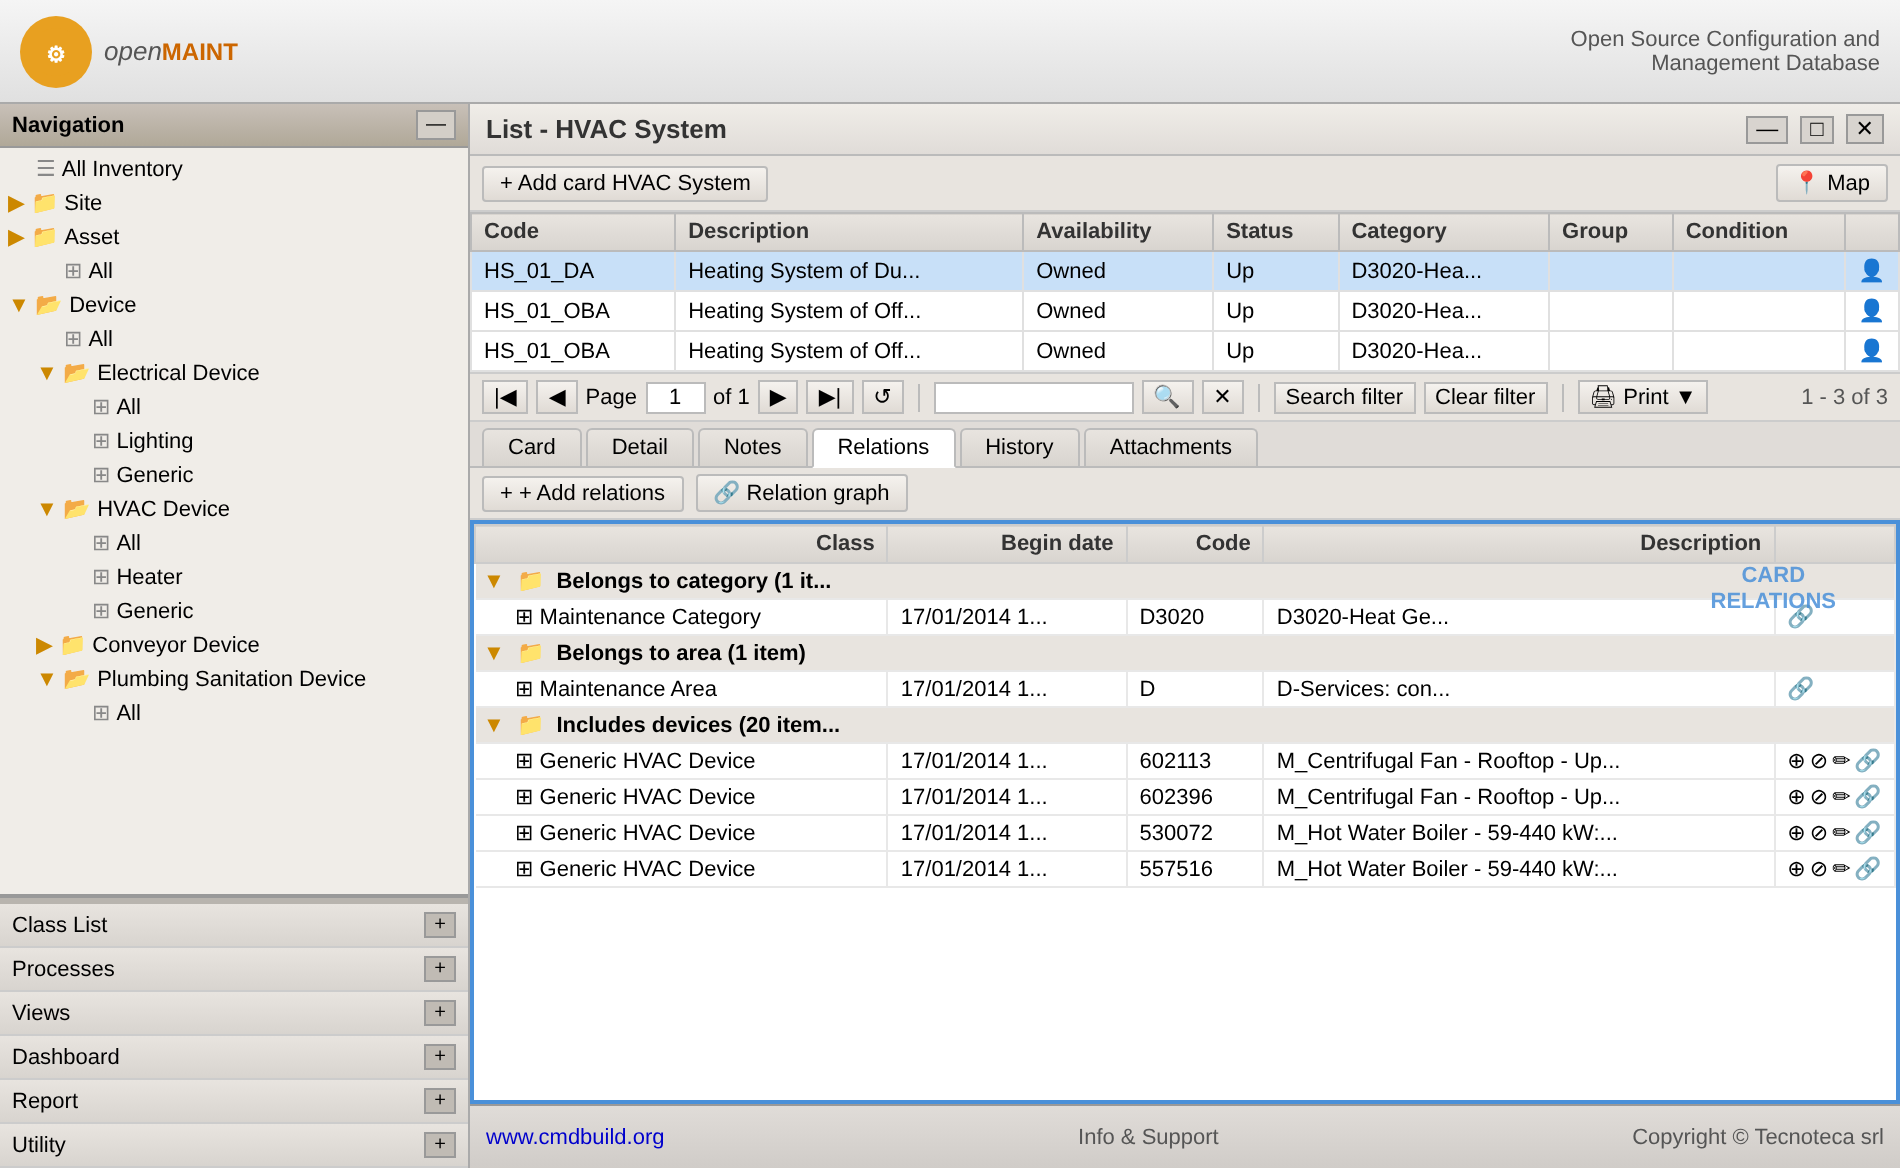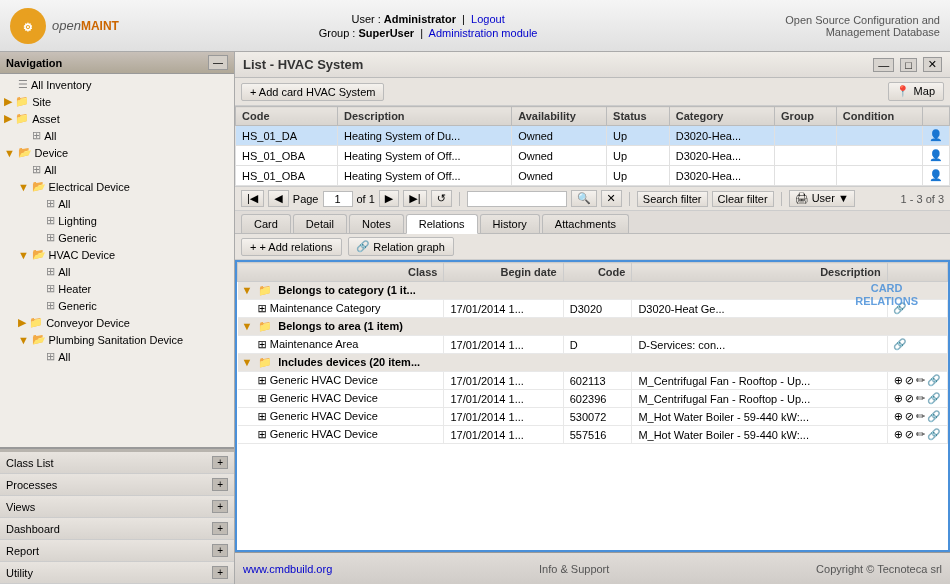--- a/index.html
+++ b/index.html
@@ -280,34 +280,20 @@
 <div class="top-header">
   <div class="logo-area">
     <div class="logo-gear">
       <svg width="28" height="28" viewBox="0 0 28 28">
         <circle cx="14" cy="14" r="12" fill="#e8a020"></circle>
         <text x="14" y="19" text-anchor="middle" fill="white" font-size="13" font-weight="bold">⚙</text>
       </svg>
     </div>
     <div>
       <span style="color:#555; font-style:italic; font-size:13px;">open</span><span style="color:#cc6600; font-weight:bold; font-size:12px;">MAINT</span>
-    </div>
-  </div>
-  <div class="user-info">
-    <div>
-      <span>User :</span>
-      <span style="font-weight:bold;">Administrator</span>
-      &nbsp;|&nbsp;
-      <a href="#">Logout</a>
-    </div>
-    <div class="group-line">
-      <span>Group :</span>
-      <span style="font-weight:bold;">SuperUser</span>
-      &nbsp;|&nbsp;
-      <a href="#">Administration module</a>
     </div>
   </div>
   <div class="right-info">
     <div>Open Source Configuration and</div>
     <div>Management Database</div>
   </div>
 </div>
 
 <div class="main-layout">
 
@@ -522,21 +508,21 @@
       <button class="page-btn">▶|</button>
       <button class="page-btn">↺</button>
       <div class="divider"></div>
       <input class="search-input" type="text" style="">
       <button class="page-btn">🔍</button>
       <button class="page-btn">✕</button>
       <div class="divider"></div>
       <button class="page-btn">Search filter</button>
       <button class="page-btn">Clear filter</button>
       <div class="divider"></div>
-      <button class="page-btn">🖨 User ▼</button>
+      <button class="page-btn">🖨 Print ▼</button>
       <span class="page-count">1 - 3 of 3</span>
     </div>
 
     <div class="tabs-bar">
       <div class="tab">Card</div>
       <div class="tab">Detail</div>
       <div class="tab">Notes</div>
       <div class="tab active">Relations</div>
       <div class="tab">History</div>
       <div class="tab">Attachments</div>

